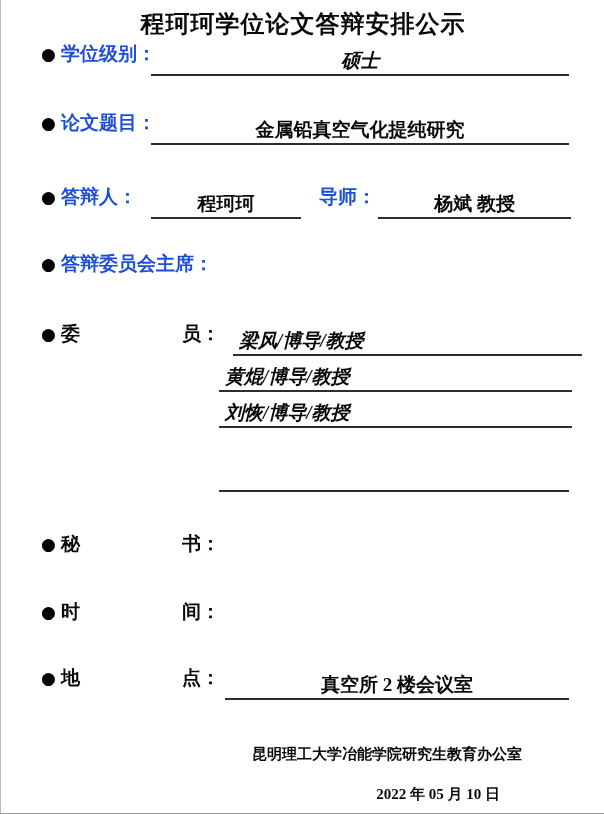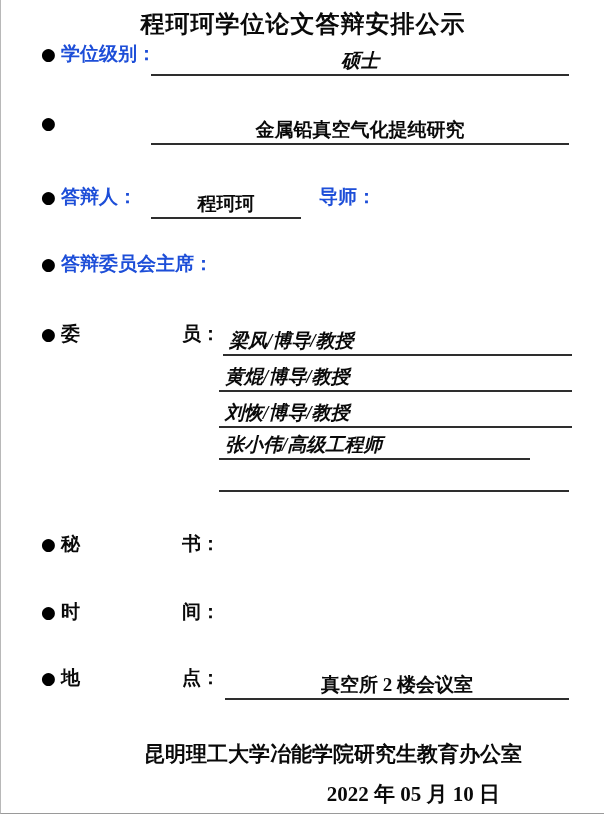--- a/index.html
+++ b/index.html
@@ -29,71 +29,70 @@
   }
   .field{
     position:absolute;top:0;height:26px;border-bottom:2px solid #2e2e2e;
     font-size:19px;line-height:26px;white-space:nowrap;box-sizing:content-box;margin-top:8px;
   }
   .center{text-align:center;}
   .val{font-weight:700;color:#0a0a0a;}
   .italic .val,.val.it{font-style:italic;}
   .padL{padding-left:6px;}
   .footer-line{
-    position:absolute;width:548px;text-align:right;font-size:21px;line-height:26px;
+    position:absolute;width:548px;text-align:right;font-size:15px;line-height:26px;
     font-weight:700;color:#0a0a0a;white-space:nowrap;
   }
 </style>
 </head>
 <body>
 
 <div id="page">
 
   <h1 class="title">程珂珂学位论文答辩安排公示</h1>
 
   <div class="row" style="top:40px">
     <span class="bullet">●</span>
     <span class="lbl" style="left:60px">学位级别：</span>
     <span class="field center italic" style="left:150px;width:418px"><span class="val">硕士</span></span>
   </div>
 
   <div class="row" style="top:109px">
     <span class="bullet">●</span>
+    <span class="lbl" style="left:60px">论文题目：</span>
     <span class="field center" style="left:150px;width:418px"><span class="val">金属铅真空气化提纯研究</span></span>
   </div>
 
   <div class="row" style="top:183px">
     <span class="bullet">●</span>
     <span class="lbl" style="left:60px">答辩人：</span>
     <span class="field center" style="left:150px;width:150px"><span class="val">程珂珂</span></span>
     <span class="lbl" style="left:318px">导师：</span>
+    <span class="field center" style="left:377px;width:193px"><span class="val">杨斌 教授</span></span>
   </div>
 
   <div class="row" style="top:250px">
     <span class="bullet">●</span>
     <span class="lbl" style="left:60px">答辩委员会主席：</span>
   </div>
 
   <div class="row" style="top:320px">
     <span class="bullet">●</span>
     <span class="spreadlbl" style="left:60px;width:159px">
       <span>委</span>
       <span>员：</span>
     </span>
-    <span class="field padL" style="left:222px;width:343px"><span class="val it">梁风/博导/教授</span></span>
+    <span class="field padL" style="left:232px;width:343px"><span class="val it">梁风/博导/教授</span></span>
   </div>
 
   <div class="row" style="top:392px">
     <span class="field padL" style="left:218px;width:347px"><span class="val it">刘恢/博导/教授</span></span>
   </div>
   <div class="row" style="top:356px">
     <span class="field padL" style="left:218px;width:347px"><span class="val it">黄焜/博导/教授</span></span>
-  </div>
-  <div class="row" style="top:424px">
-    <span class="field padL" style="left:218px;width:305px"><span class="val it">张小伟/高级工程师</span></span>
   </div>
   <div class="row" style="top:456px">
     <span class="field" style="left:218px;width:350px"></span>
   </div>
 
   <div class="row" style="top:530px">
     <span class="bullet">●</span>
     <span class="spreadlbl" style="left:60px;width:159px">
       <span>秘</span>
       <span>书：</span>

